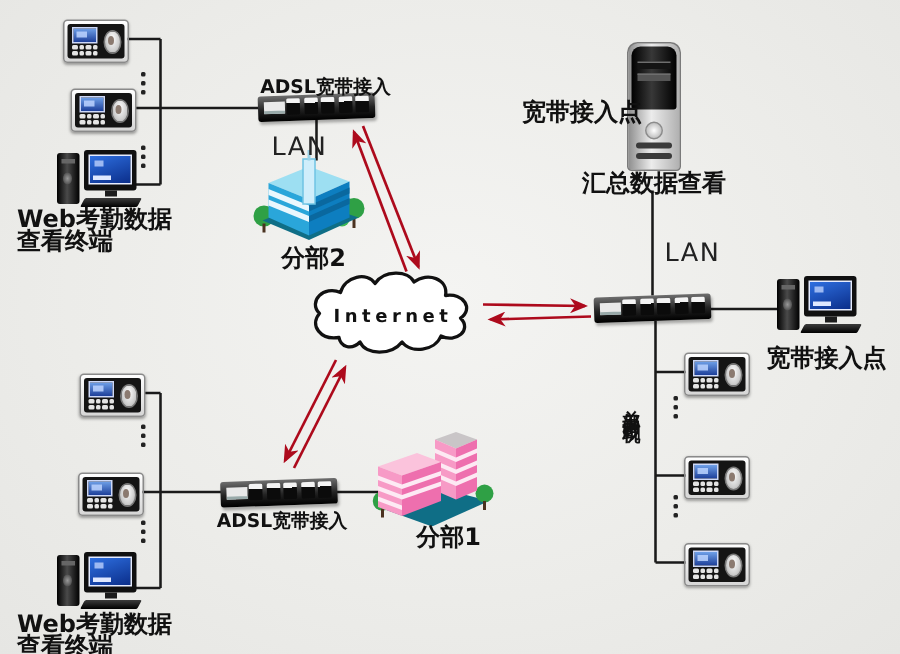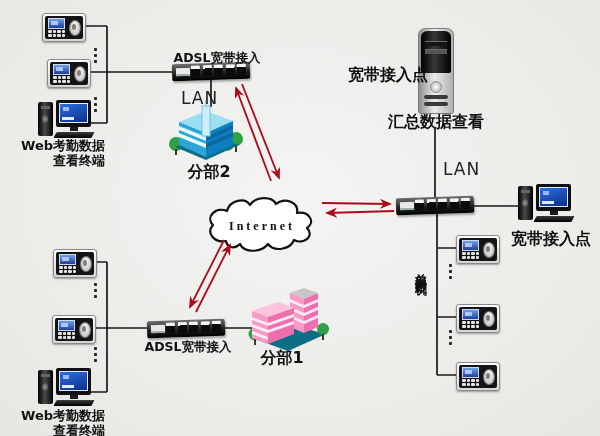--- a/index.html
+++ b/index.html
@@ -16,21 +16,21 @@
     position:relative;width:600px;height:436px;overflow:hidden;
     background:radial-gradient(ellipse at 50% 45%, #f4f4f2 0%, #ecECe9 60%, #e6e6e3 100%);
     background-color:var(--background);
   }
   svg.layer{position:absolute;left:0;top:0;width:600px;height:436px;}
   #wires{z-index:1;}
   #arrows{z-index:3;}
   .label{position:absolute;z-index:4;color:#111;font-size:16px;font-weight:600;white-space:nowrap;}
   .label.center{transform:translateX(-50%);}
   .label.lan{font-weight:400;font-size:17px;color:#222;letter-spacing:1px;}
-  .label.two-line{text-align:right;line-height:15px;font-size:13px;}
+  .label.two-line{text-align:left;line-height:15px;font-size:16px;}
   .label.vertical{writing-mode:vertical-rl;text-orientation:upright;letter-spacing:2px;font-size:12px;}
 
   
   .att{position:absolute;z-index:2;width:42px;height:27px;background:linear-gradient(180deg,#fefefe,#d6d6d6);
        border:1px solid #8a8a8a;border-radius:3px;box-shadow:0 1px 2px rgba(0,0,0,.35);}
   .att .panel{position:absolute;left:2px;top:2px;right:2px;bottom:2px;background:#141414;border-radius:2px;}
   .att .screen{position:absolute;left:5px;top:4px;width:15px;height:9px;
        background:linear-gradient(180deg,#6fa0e8,#1d3f9a);border:1px solid #cdd8f8;}
   .att .screen::after{content:"";position:absolute;left:2px;top:2px;width:7px;height:4px;background:#bcd4ff;opacity:.85;}
   .att .keys{position:absolute;left:5px;top:16px;width:17px;height:7px;display:grid;
@@ -76,21 +76,21 @@
        box-shadow:inset 0 -2px 0 #9aa;}
   .router .ports{position:absolute;right:4px;top:2px;display:flex;gap:2.5px;}
   .router .ports i{width:9px;height:11px;background:linear-gradient(180deg,#f4f4f4 0 30%,#0b0b0b 30% 100%);
        border-radius:1px;}
 
   
   .dots{position:absolute;z-index:2;display:flex;flex-direction:column;gap:3px;}
   .dots i{width:3px;height:3px;background:#222;border-radius:1px;}
 
   
-  .cloud{position:absolute;z-index:2;left:204px;top:194px;width:116px;height:66px;font-family:Liberation Serif, serif;}
+  .cloud{position:absolute;z-index:2;left:204px;top:178px;width:116px;height:66px;}
   .cloud svg{position:absolute;left:0;top:0;}
   .cloud .word{position:absolute;left:50%;top:50%;transform:translate(-50%,-52%);
        font-size:12px;font-weight:700;letter-spacing:3px;color:#111;}
 
   .bldg{position:absolute;z-index:2;}
 </style>
 </head>
 <body>
 
 <div class="stage">
@@ -299,21 +299,21 @@
       <polygon points="4,28 30,19 46,25 20,34" fill="#fbc3dc"></polygon>
       <polygon points="4,28 20,34 20,61 4,55" fill="#f79ac6" style="fill:var(--building_pink)"></polygon>
       <polygon points="4,34 20,40 20,43 4,37" fill="#fdeaf4"></polygon>
       <polygon points="4,41 20,47 20,50 4,44" fill="#fdeaf4"></polygon>
       <polygon points="4,48 20,54 20,57 4,51" fill="#fdeaf4"></polygon>
       <polygon points="20,34 46,25 46,51 20,61" fill="#ee6fae"></polygon>
       <polygon points="20,40 46,31 46,34 20,43" fill="#fdeaf4"></polygon>
       <polygon points="20,47 46,38 46,41 20,50" fill="#fdeaf4"></polygon>
     </svg>
   </div>
-  <div class="label center" style="left:282px;top:348px">分部1</div>
+  <div class="label center" style="left:299px;top:348px">分部1</div>
 
   <div class="label center" style="left:388px;top:65px">宽带接入点</div>
   <div class="server" style="left:418px;top:28px">
     <div class="cap">
         <i></i>
         <i></i>
       </div>
     <div class="btn"></div>
     <div class="vent v1"></div>
     <div class="vent v2"></div>

